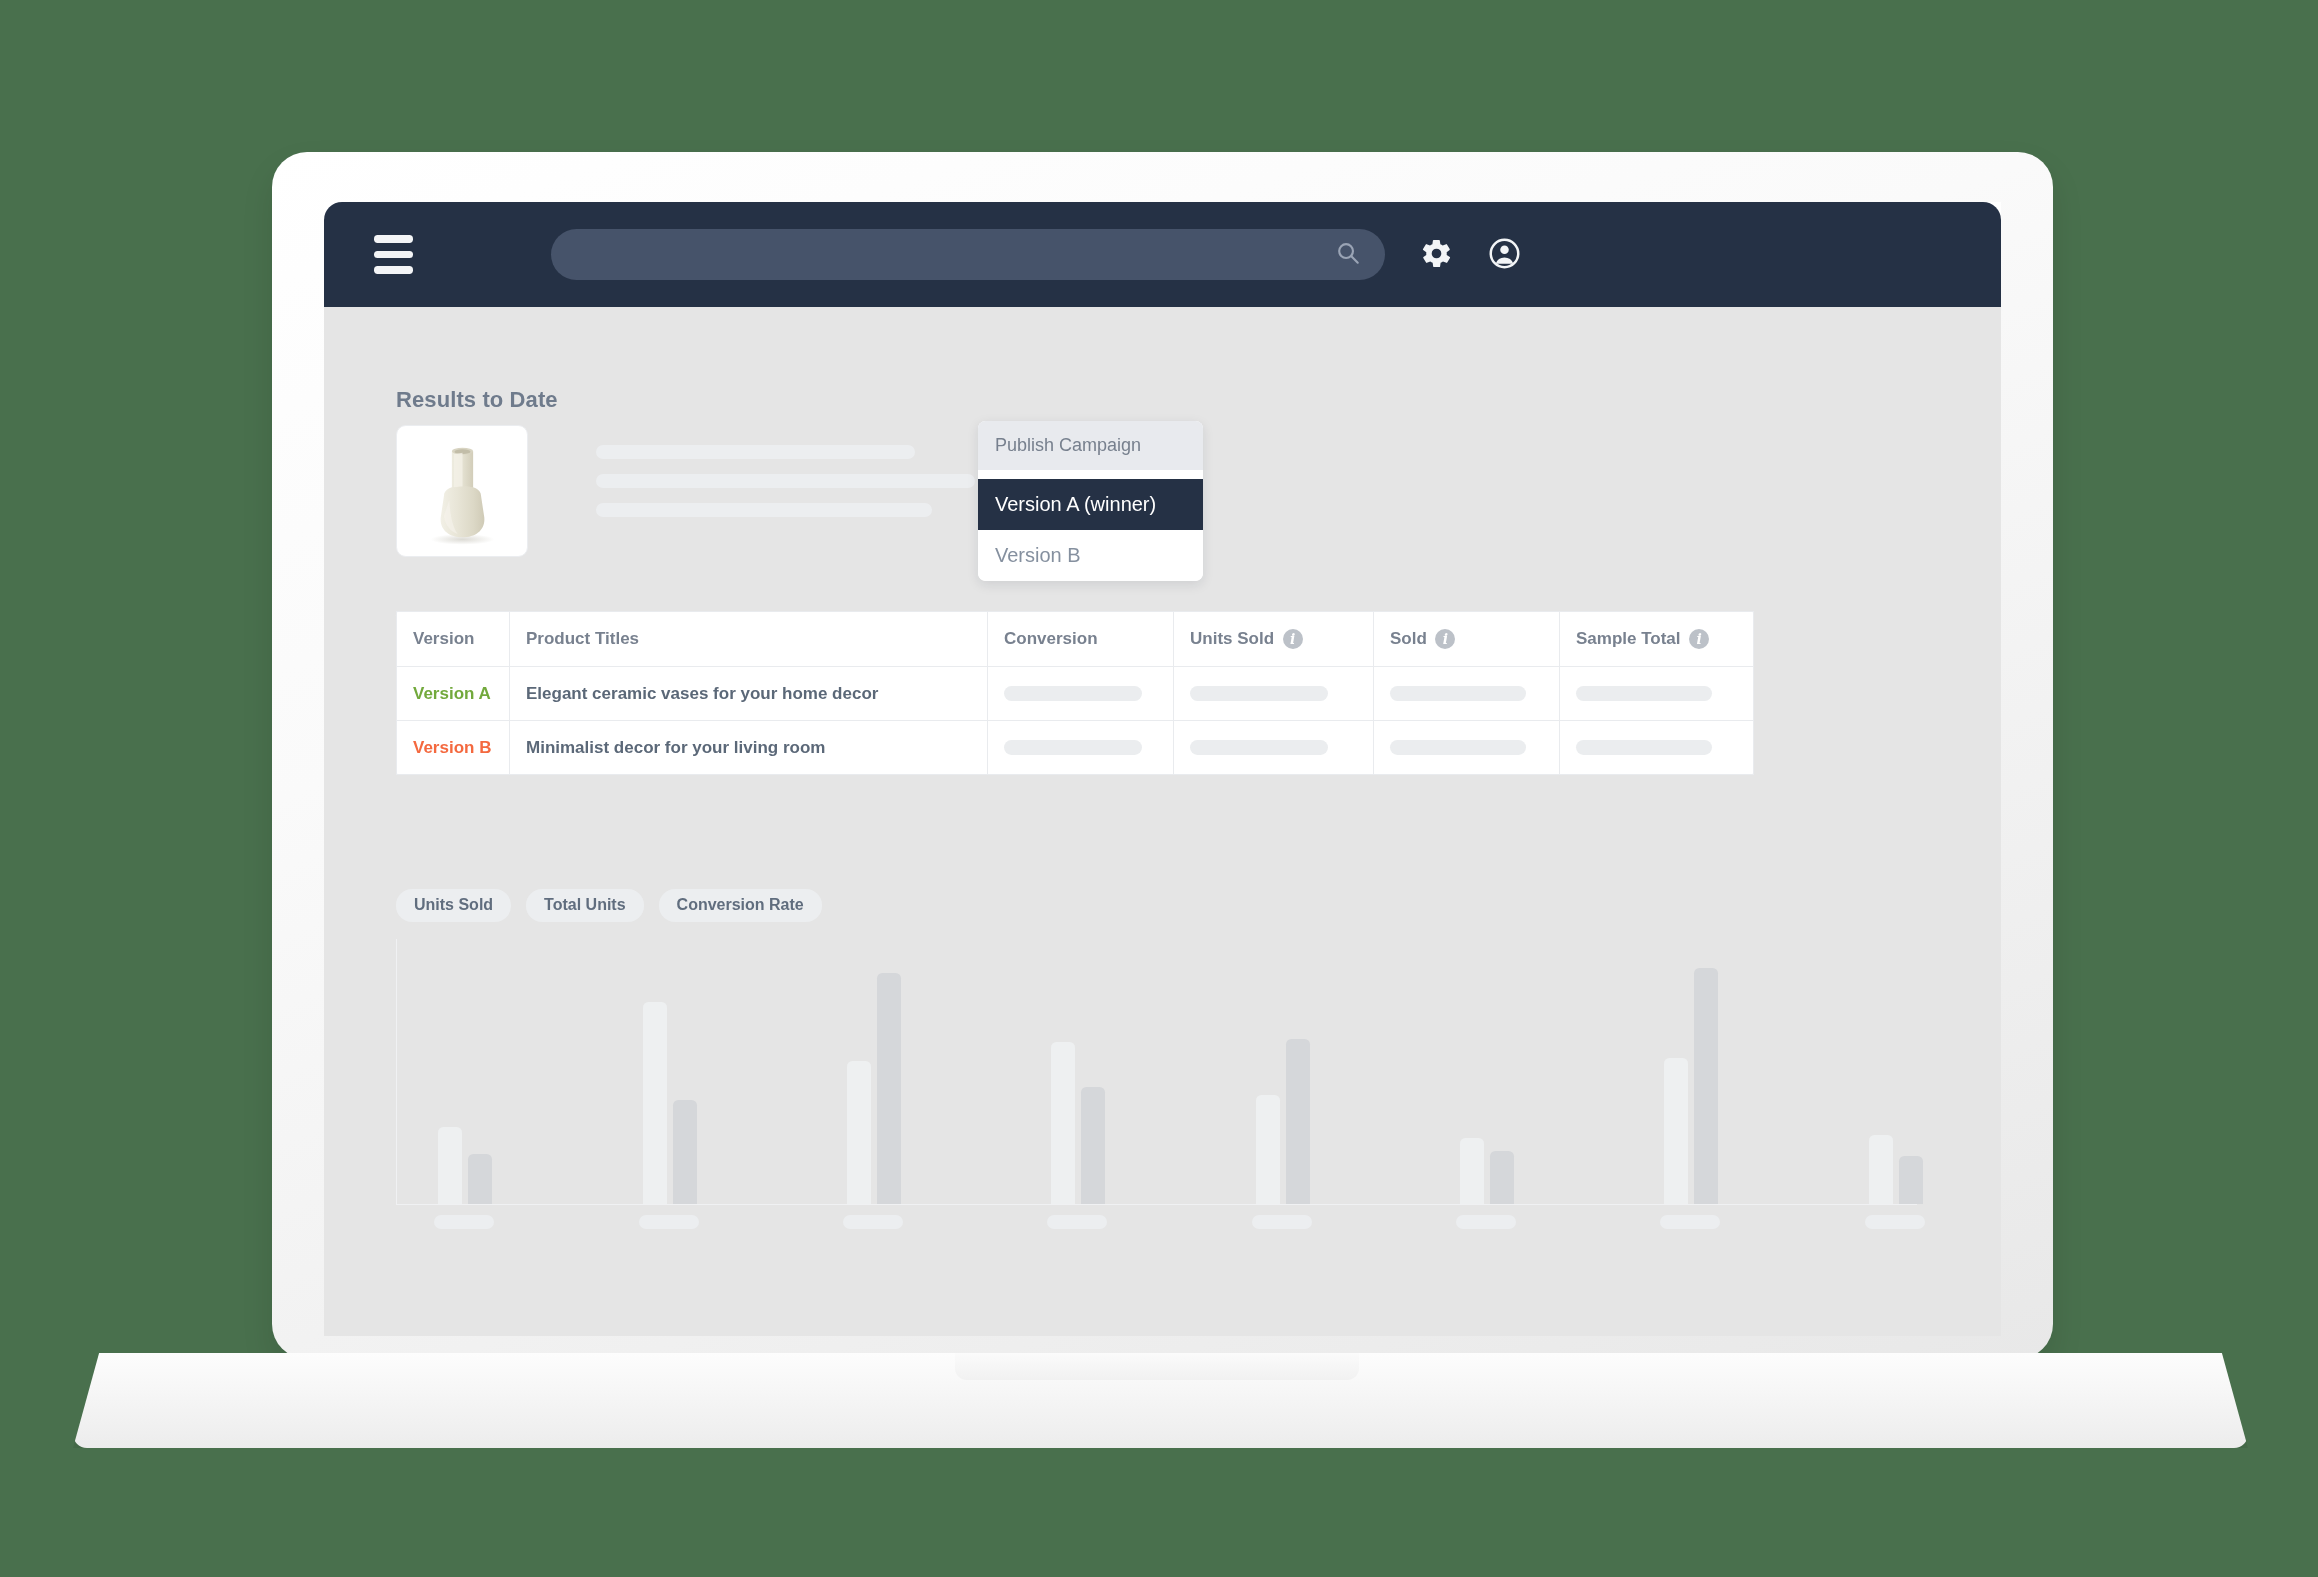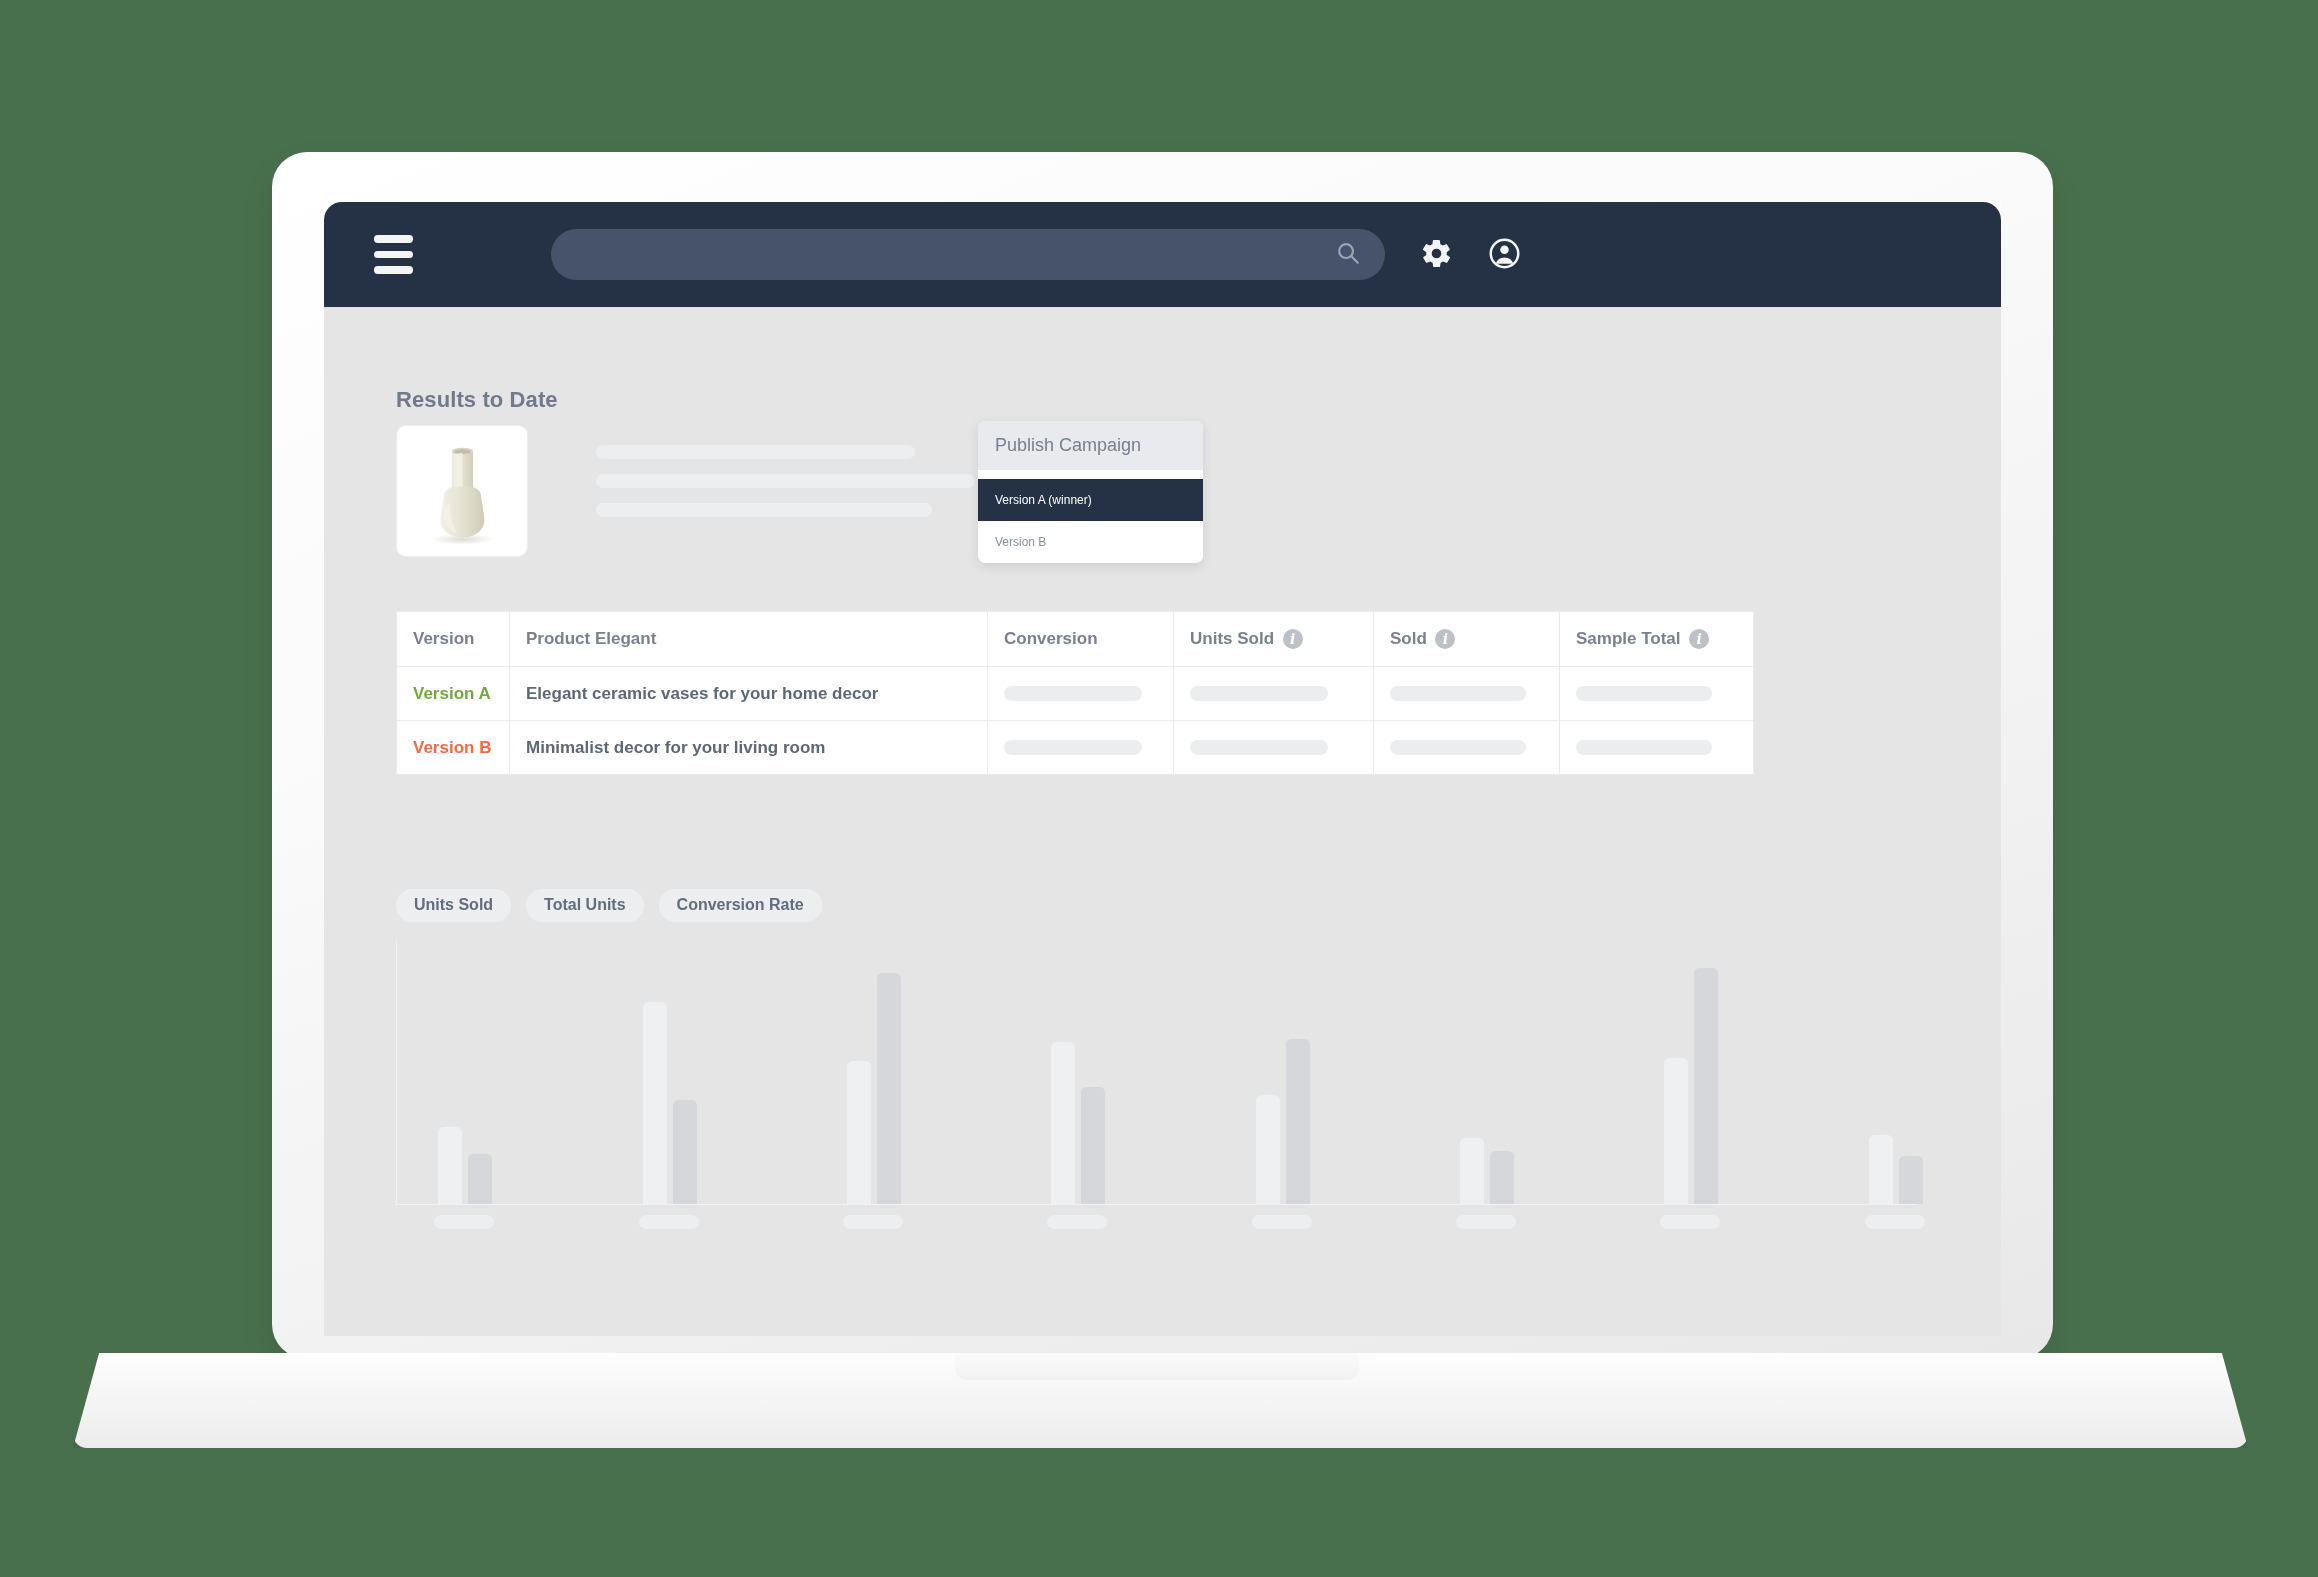--- a/index.html
+++ b/index.html
@@ -126,21 +126,21 @@
     background: #ffffff;
     border-radius: 7.4px;
     box-shadow: 0 3.2px 11.7px rgba(20,30,50,0.10);
     overflow: hidden;
   }
   #publish-header {
     background: #e8eaee; color: #77808e;
     font-size: 18px; font-weight: 400;
     padding: 14.3px 0 14.3px 17px;
   }
-  .dd-item { font-size: 12px; padding: 14px 0 14px 17px; cursor: pointer; }
+  .dd-item { font-size: 20px; padding: 14px 0 14px 17px; cursor: pointer; }
   .dd-item.selected { background: #253145; color: #ffffff; }
   .dd-item.normal { background: #ffffff; color: #85909f; }
   .dd-gap { height: 8.5px; background: #ffffff; }
 
   
   #results-table {
     position: absolute; left: 72px; top: 304px;
     width: 1357px;
     border: 1.1px solid #e9ebee;
     border-radius: 4.3px;
@@ -292,21 +292,21 @@
         </div>
       </div>
 
       <table id="results-table">
         <thead>
           <tr>
             <th class="col-version">
               <span>Version</span>
             </th>
             <th class="col-title">
-              <span>Product Elegant</span>
+              <span>Product Titles</span>
             </th>
             <th class="col-conv">
               <span>Conversion</span>
             </th>
             <th class="col-units">
               <div class="th-inner">
                 <span>Units Sold</span>
                 <span class="info-icon">i</span>
               </div>
             </th>

